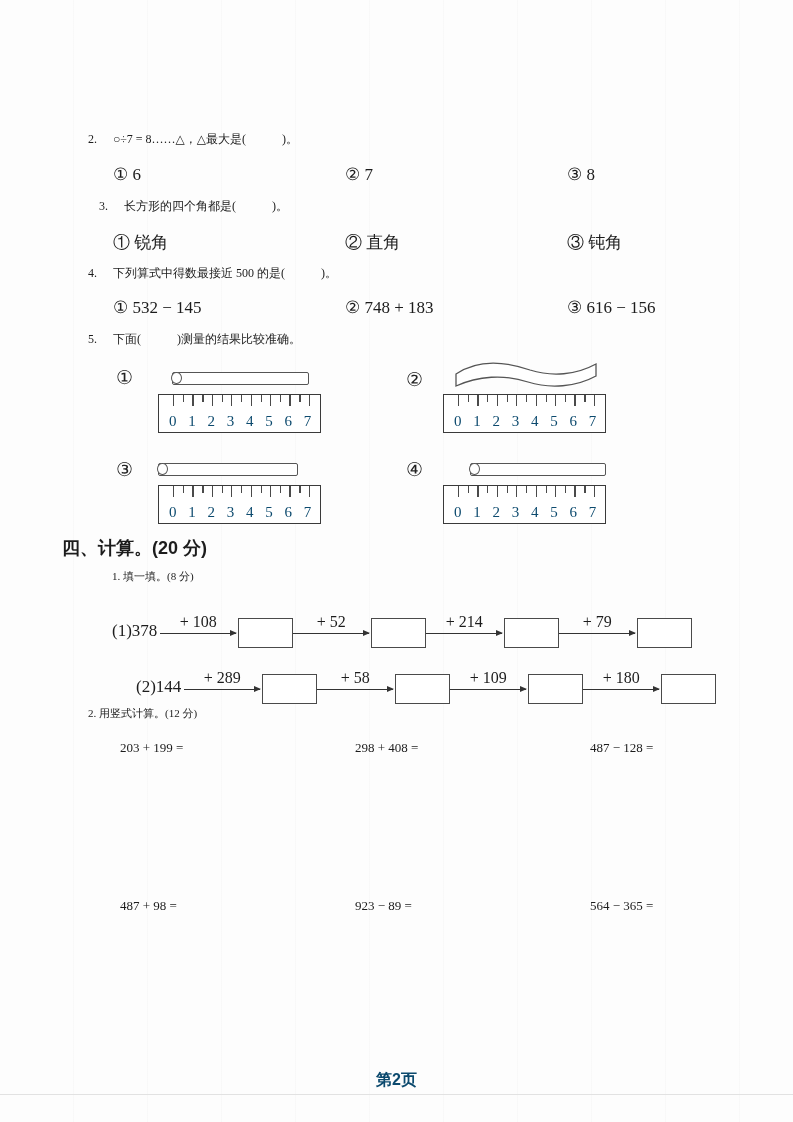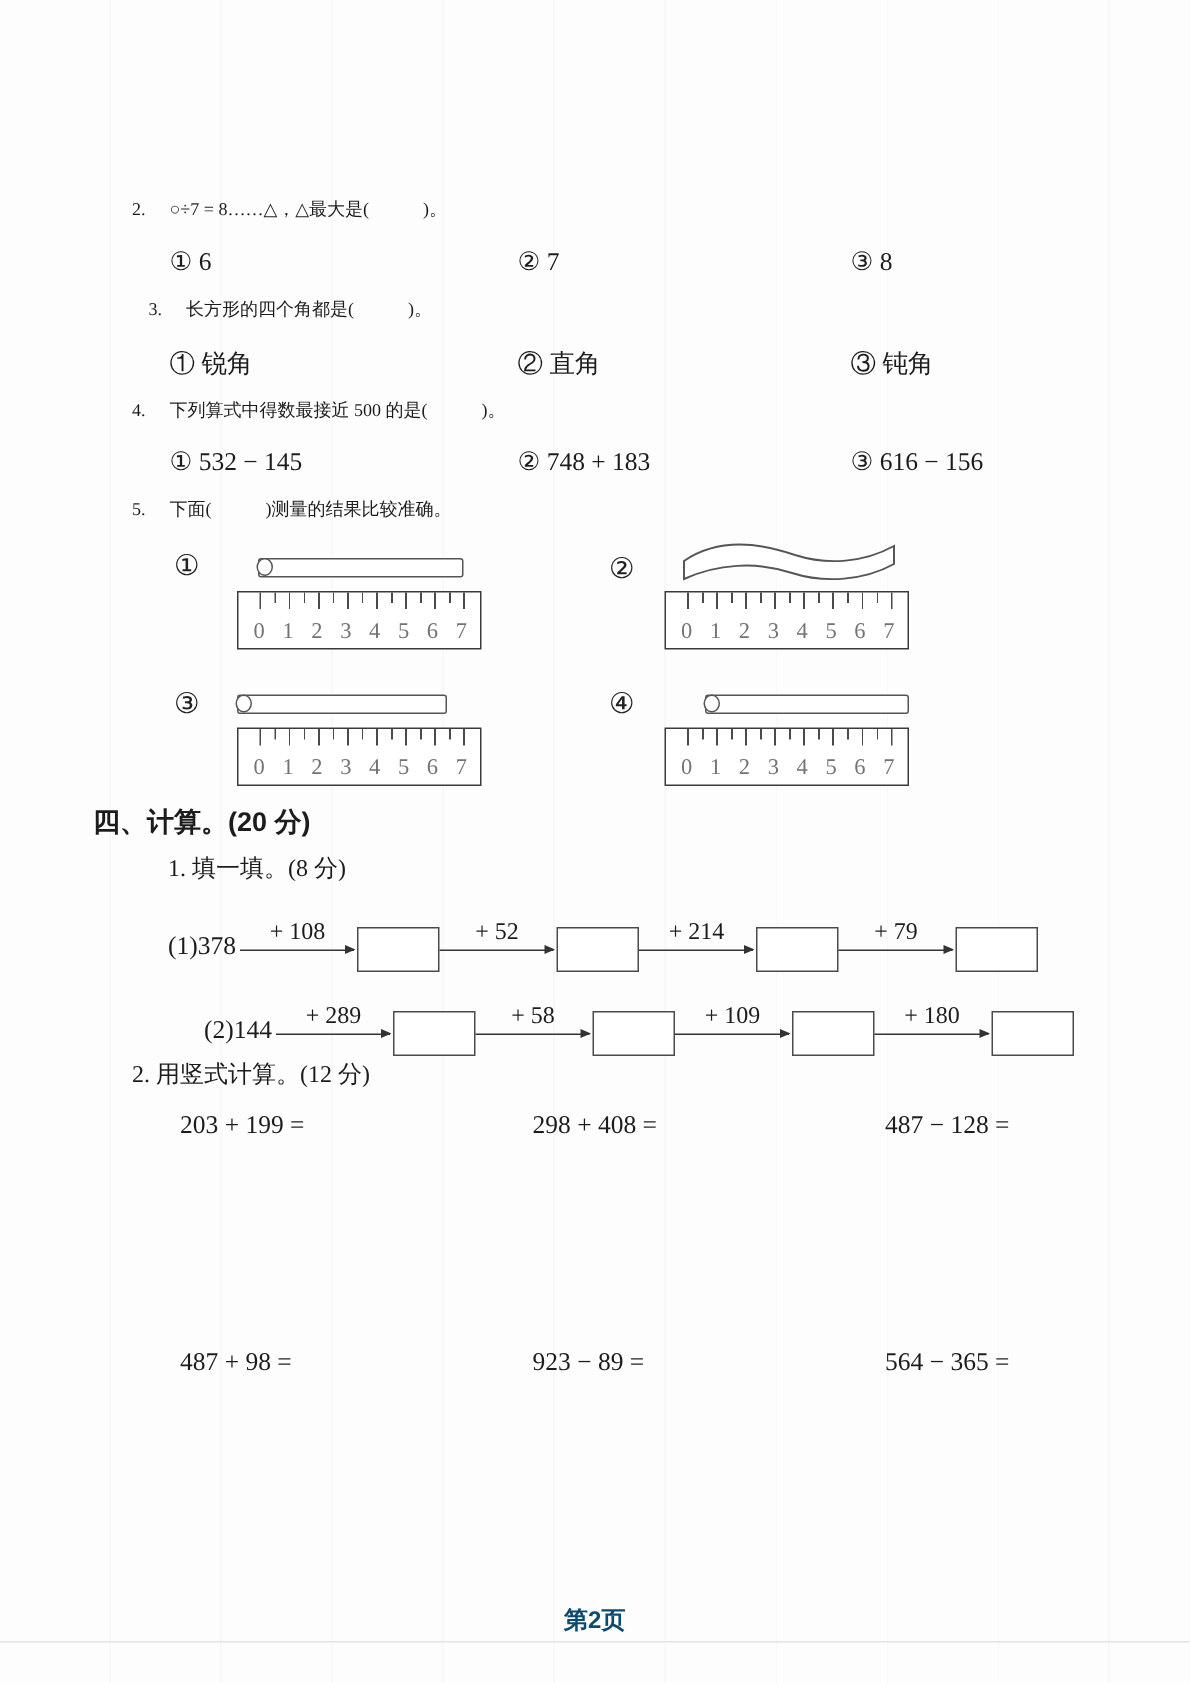--- a/index.html
+++ b/index.html
@@ -17,38 +17,38 @@
   .opt-row{position:absolute;left:113px;width:640px;display:grid;
     grid-template-columns:232px 222px 1fr;font-size:17px;white-space:pre;}
   
   .marker{position:absolute;font-size:19px;line-height:1;color:#222;}
   .ruler{position:absolute;width:163px;height:39px;border:1.5px solid #3a3a3a;background:#fff;box-sizing:border-box;}
   .ticks-major{position:absolute;top:0;left:14px;width:137px;height:11px;
     background:repeating-linear-gradient(90deg,#4a4a4a 0 1.2px,transparent 1.2px 19.4px);}
   .ticks-minor{position:absolute;top:0;left:23.7px;width:118px;height:7px;
     background:repeating-linear-gradient(90deg,#4a4a4a 0 1.1px,transparent 1.1px 19.4px);}
   .nums{position:absolute;bottom:2px;left:10px;font-size:15px;white-space:pre;
-    word-spacing:8px;letter-spacing:0;color:#737373;}
+    word-spacing:8px;letter-spacing:0;color:#0c4a6e;}
   .rod{position:absolute;height:13px;border:1.3px solid #555;border-radius:2px;background:#fff;box-sizing:border-box;}
   .rod .cap{position:absolute;left:-2px;top:-1.3px;width:11px;height:12.5px;border:1.3px solid #555;
     border-radius:50%;background:#fff;box-sizing:border-box;}
   .ribbon{position:absolute;}
   
   .sec-title{font-size:18px;font-weight:bold;font-family:"Liberation Sans","DejaVu Sans",sans-serif;}
-  .sub{font-size:16px;}
+  .sub{font-size:11px;}
   .chain{position:absolute;display:flex;align-items:flex-end;height:48px;font-size:17px;}
   .chain-prefix{margin-bottom:7px;margin-right:3px;white-space:pre;}
   .step{display:flex;flex-direction:column;align-items:center;margin-bottom:14px;}
   .op{font-size:16px;margin-bottom:3px;line-height:1;}
   .arrow-line{position:relative;width:76px;height:1.2px;background:#333;}
   .arrow-line::after{content:'';position:absolute;right:-1px;top:-3.3px;
     border-left:7px solid #333;border-top:3.8px solid transparent;border-bottom:3.8px solid transparent;}
   .ansbox{width:55px;height:30px;border:1.4px solid #4a4a4a;background:#fff;box-sizing:border-box;margin-left:2px;}
   .expr-row{position:absolute;left:120px;width:640px;display:grid;
-    grid-template-columns:235px 235px 1fr;font-size:17px;white-space:pre;}
+    grid-template-columns:235px 235px 1fr;font-size:13px;white-space:pre;}
   
   .footer{position:absolute;left:0;right:0;top:1070px;text-align:center;
     font-family:"Liberation Sans","DejaVu Sans",sans-serif;font-weight:600;font-size:16px;color:#0c4a6e;}
   .footer-rule{position:absolute;left:0;top:1094px;width:100%;height:1px;background:#e2e2e2;}
 </style>
 </head>
 <body>
 
 <div class="page">
   <div class="scan"></div>

